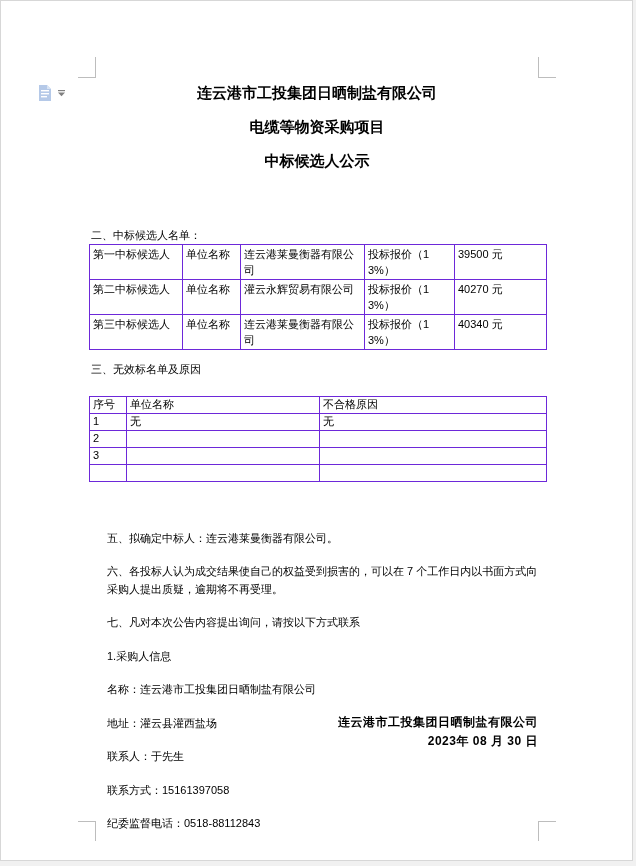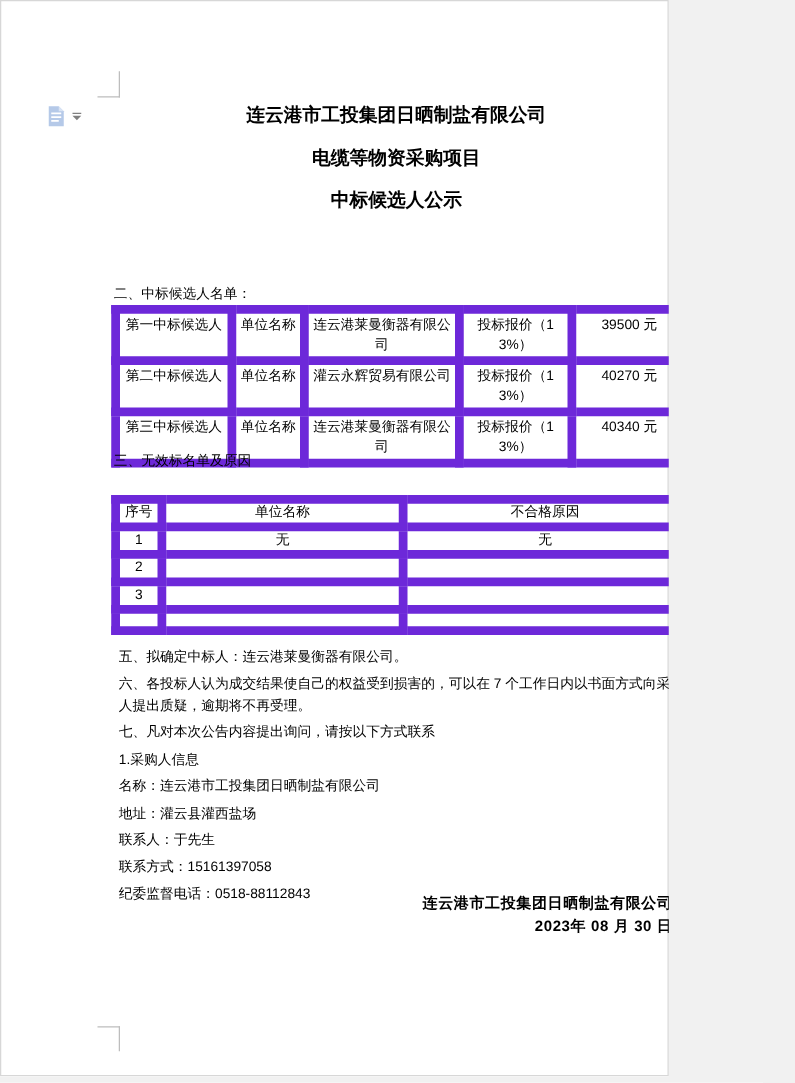--- a/index.html
+++ b/index.html
@@ -1,18 +1,18 @@
 <!DOCTYPE html>
 <html><head>
 <meta charset="utf-8">
 <style>
   * { margin:0; padding:0; box-sizing:border-box; }
   html,body { width:636px; height:866px; background:#f1f1f1; font-family:"Liberation Sans", sans-serif; color:#000; }
   .page {
-    position:absolute; left:0; top:0; width:535px; height:861px;
+    position:absolute; left:0; top:0; width:633px; height:861px;
     background:#ffffff; box-shadow: inset 0 0 0 1px #d7d7d7;
     overflow:hidden;
   }
   
   .crop { position:absolute; }
   .crop.tl { left:78px; top:57px;  width:18px; height:21px; border-right:1px solid #bdbdbd; border-bottom:1px solid #bdbdbd; }
   .crop.tr { left:538px; top:57px; width:18px; height:21px; border-left:1px solid #bdbdbd;  border-bottom:1px solid #bdbdbd; }
   .crop.bl { left:78px; top:821px; width:18px; height:20px; border-right:1px solid #bdbdbd; border-top:1px solid #bdbdbd; }
   .crop.br { left:538px; top:821px; width:18px; height:20px; border-left:1px solid #bdbdbd;  border-top:1px solid #bdbdbd; }
 
@@ -22,29 +22,29 @@
   .paste-btn .arr { position:absolute; left:19px; top:7px; }
 
   .title { position:absolute; left:96px; width:442px; text-align:center; font-weight:bold; font-size:15px; line-height:21px; white-space:nowrap; }
   .t1 { top:82px; }
   .t2 { top:116px; }
   .t3 { top:150px; }
 
   .bline { position:absolute; left:91px; font-size:11px; line-height:14px; white-space:nowrap; }
 
   .tbl { position:absolute; left:89px; width:457px; border-collapse:collapse; table-layout:fixed; font-size:11px; }
-  .tbl td { border:7px solid #6d28d9; padding:1px 3px; vertical-align:top; line-height:16px; overflow:hidden; word-break:break-all;text-align:center; }
+  .tbl td { border:1px solid #6d28d9; padding:1px 3px; vertical-align:top; line-height:16px; overflow:hidden; word-break:break-all; }
   .t-candidates { top:244px; }
   .t-candidates tr { height:33px; }
   .t-invalid { top:396px; }
   .t-invalid tr { height:17px; }
   .t-invalid td { padding:0 3px; line-height:15px; }
 
   .bodyblock { position:absolute; left:91px; top:514px; width:464px; font-size:11px; line-height:17.45px; }
-  .bodyblock p { margin:4px; word-break:break-all; }
+  .bodyblock p { margin:16px; word-break:break-all; }
 
   .signature { position:absolute; left:96px; top:713px; width:442px; text-align:right; font-weight:bold; font-size:12px; line-height:18.5px; letter-spacing:0.5px; }
 </style>
 </head>
 <body>
 
 <div class="page">
 
   <div class="crop tl"></div>
   <div class="crop tr"></div>

